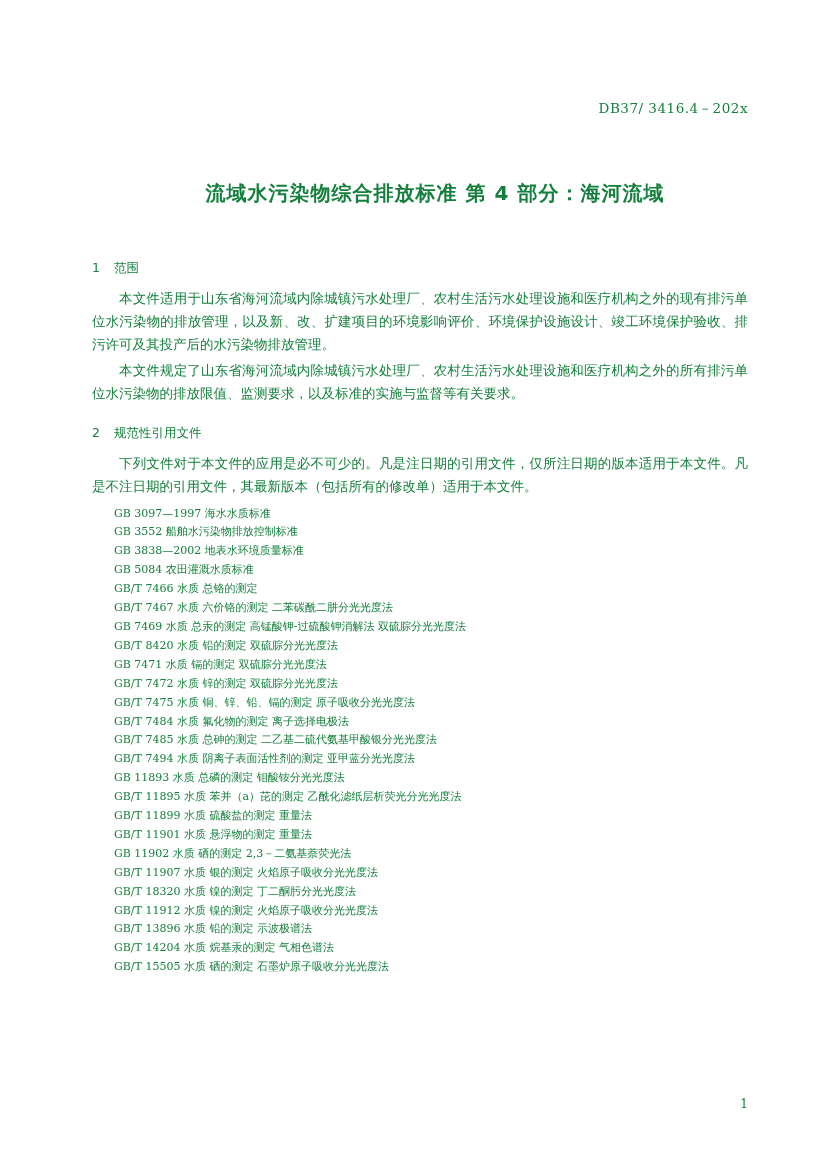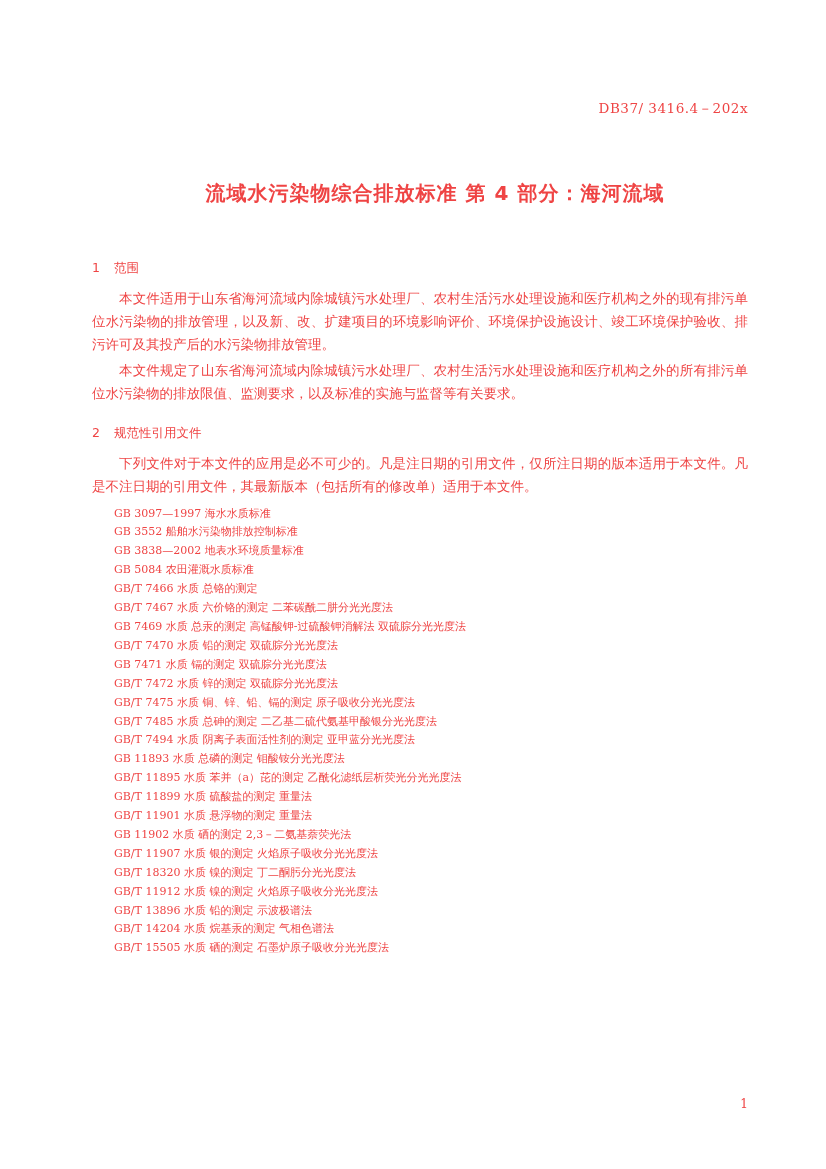--- a/index.html
+++ b/index.html
@@ -6,21 +6,21 @@
     margin: 0;
     padding: 0;
     background: #ffffff;
   }
   .page {
     position: relative;
     width: 826px;
     height: 1169px;
     background: #ffffff;
     font-family: "DejaVu Serif", "Liberation Serif", serif;
-    color: #ef4444;
+    color: #15803d;
     box-sizing: border-box;
   }
   .header-code {
     position: absolute;
     top: 100px;
     right: 78px;
     font-family: "DejaVu Serif", "Liberation Serif", serif;
     font-size: 13.5px;
     letter-spacing: 0.5px;
   }
@@ -100,24 +100,25 @@
     <p class="para">下列文件对于本文件的应用是必不可少的。凡是注日期的引用文件，仅所注日期的版本适用于本文件。凡是不注日期的引用文件，其最新版本（包括所有的修改单）适用于本文件。</p>
 
     <div class="ref-list">
       <div class="ref-item">GB 3097—1997   海水水质标准</div>
       <div class="ref-item">GB 3552   船舶水污染物排放控制标准</div>
       <div class="ref-item">GB 3838—2002   地表水环境质量标准</div>
       <div class="ref-item">GB 5084   农田灌溉水质标准</div>
       <div class="ref-item">GB/T 7466   水质   总铬的测定</div>
       <div class="ref-item">GB/T 7467   水质   六价铬的测定   二苯碳酰二肼分光光度法</div>
       <div class="ref-item">GB 7469   水质   总汞的测定   高锰酸钾-过硫酸钾消解法   双硫腙分光光度法</div>
-      <div class="ref-item">GB/T 7470   水质   铅的测定   双硫腙分光光度法</div>
+      <div class="ref-item">GB/T 8420   水质   铅的测定   双硫腙分光光度法</div>
       <div class="ref-item">GB 7471   水质   镉的测定   双硫腙分光光度法</div>
       <div class="ref-item">GB/T 7472   水质   锌的测定   双硫腙分光光度法</div>
       <div class="ref-item">GB/T 7475   水质 铜、锌、铅、镉的测定   原子吸收分光光度法</div>
+      <div class="ref-item">GB/T 7484   水质   氟化物的测定   离子选择电极法</div>
       <div class="ref-item">GB/T 7485   水质   总砷的测定   二乙基二硫代氨基甲酸银分光光度法</div>
       <div class="ref-item">GB/T 7494   水质   阴离子表面活性剂的测定   亚甲蓝分光光度法</div>
       <div class="ref-item">GB 11893   水质   总磷的测定   钼酸铵分光光度法</div>
       <div class="ref-item">GB/T 11895   水质   苯并（a）芘的测定   乙酰化滤纸层析荧光分光光度法</div>
       <div class="ref-item">GB/T 11899   水质   硫酸盐的测定   重量法</div>
       <div class="ref-item">GB/T 11901   水质   悬浮物的测定   重量法</div>
       <div class="ref-item">GB 11902   水质   硒的测定   2,3－二氨基萘荧光法</div>
       <div class="ref-item">GB/T 11907   水质   银的测定   火焰原子吸收分光光度法</div>
       <div class="ref-item">GB/T 18320   水质   镍的测定   丁二酮肟分光光度法</div>
       <div class="ref-item">GB/T 11912   水质   镍的测定   火焰原子吸收分光光度法</div>

